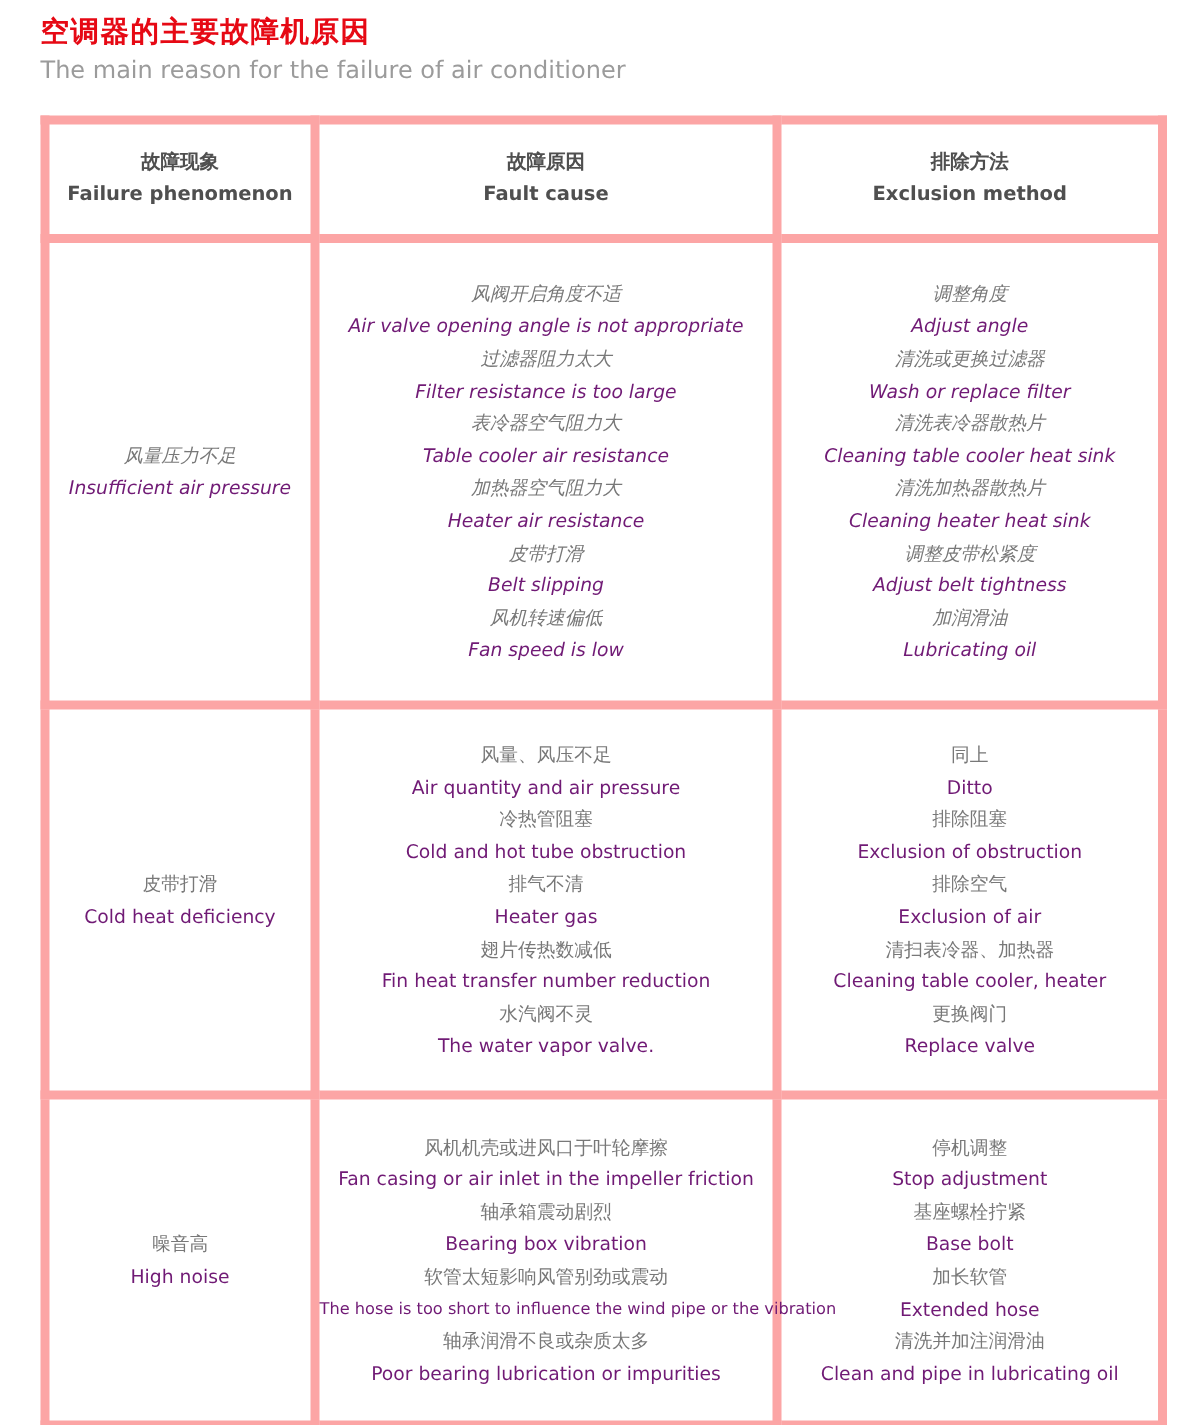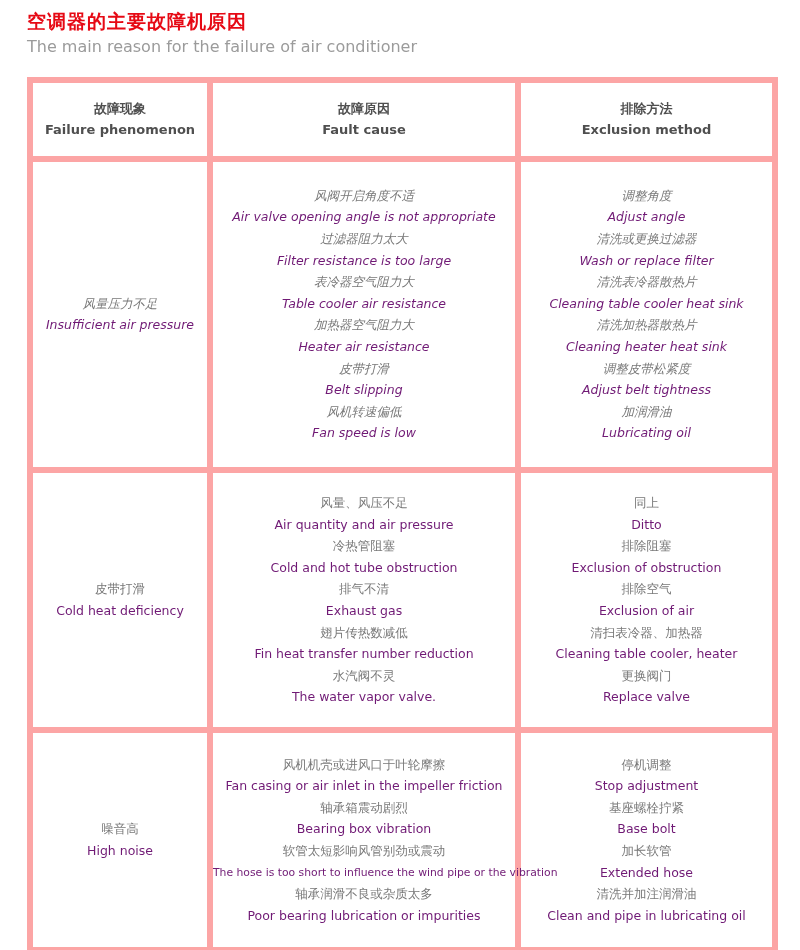--- a/index.html
+++ b/index.html
@@ -128,21 +128,21 @@
         <td>
           <div class="zh">皮带打滑</div>
           <div class="en">Cold heat deficiency</div>
         </td>
         <td>
           <div class="zh">风量、风压不足</div>
           <div class="en">Air quantity and air pressure</div>
           <div class="zh">冷热管阻塞</div>
           <div class="en">Cold and hot tube obstruction</div>
           <div class="zh">排气不清</div>
-          <div class="en">Exhaust gas</div>
+          <div class="en">Heater gas</div>
           <div class="zh">翅片传热数减低</div>
           <div class="en">Fin heat transfer number reduction</div>
           <div class="zh">水汽阀不灵</div>
           <div class="en">The water vapor valve.</div>
         </td>
         <td>
           <div class="zh">同上</div>
           <div class="en">Ditto</div>
           <div class="zh">排除阻塞</div>
           <div class="en">Exclusion of obstruction</div>

